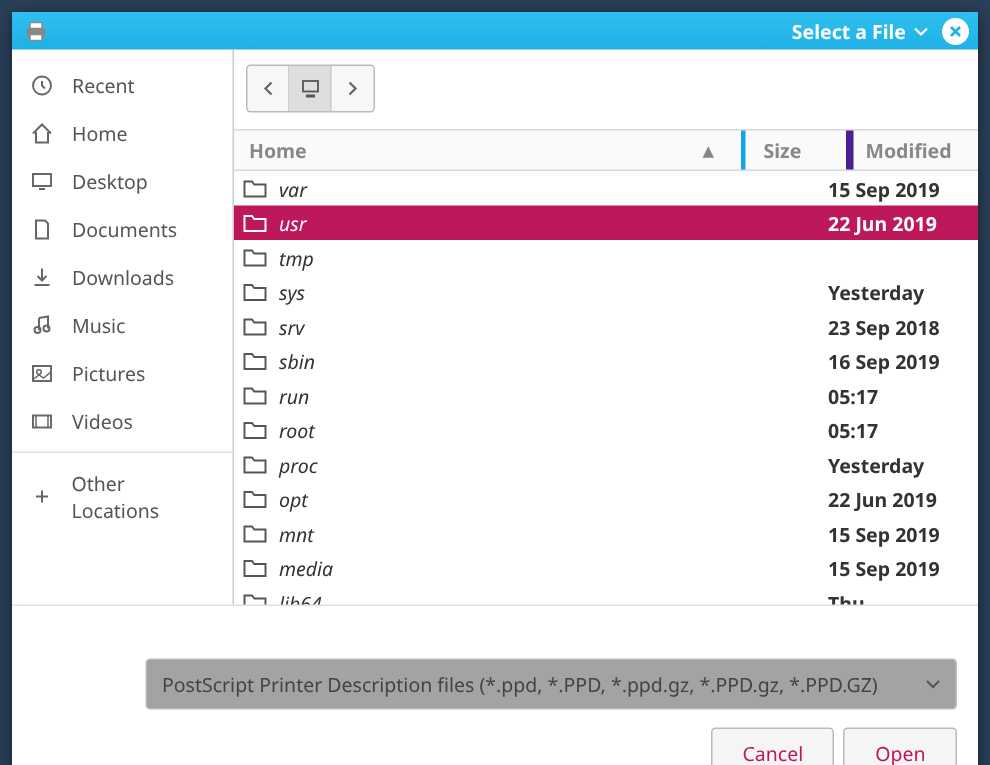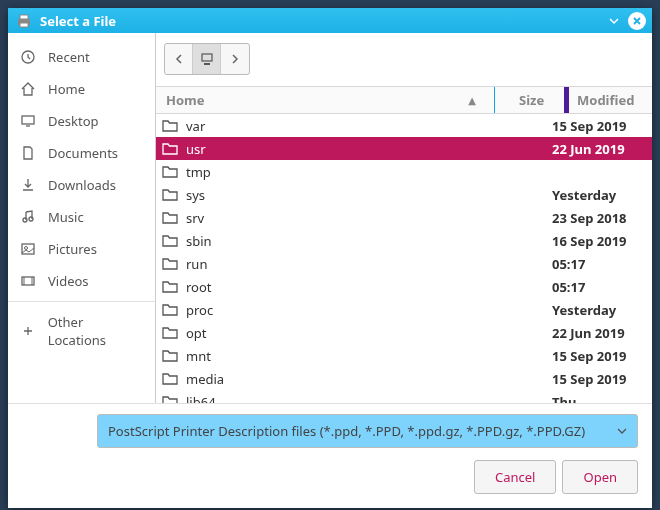--- a/index.html
+++ b/index.html
@@ -1,47 +1,47 @@
 <!DOCTYPE html>
 <html><head>
 <meta charset="utf-8">
 <style>
   * { box-sizing: border-box; margin: 0; padding: 0; font-family: "Noto Sans", "DejaVu Sans", sans-serif; }
   body { background: #2a4058; width: 660px; height: 510px; overflow: hidden; }
   .window { position: absolute; left: 8px; top: 8px; width: 644px; background: #fff; box-shadow: 0 2px 10px rgba(0,0,0,0.5); }
   .titlebar { height: 25px; background: linear-gradient(#2fc0ef, #1eb1e6); display: flex; align-items: center; color: #fff; font-size: 13px; font-weight: bold; }
   .titlebar .tb-icon { width: 16px; height: 16px; margin: 0 8px; }
-  .titlebar .title { flex: 1; text-align: left; }
+  .titlebar .title { flex: 1; text-align: right; }
   .tb-btn { width: 20px; height: 20px; display:flex; align-items:center; justify-content:center; margin-right:4px; }
   .close-btn { background:#fff; border-radius:50%; color:#1eb1e6; width:18px; height:18px; margin-right:6px; display:flex; align-items:center; justify-content:center; }
   .body { display:flex; height:370px; }
   .sidebar { width:148px; border-right:1px solid #ccc; padding:8px 0; }
   .sb-item { display:flex; align-items:center; padding:7px 12px; font-size:13px; color:#555; }
   .sb-item .si-icon { width:16px; height:16px; margin-right:12px; display:flex; align-items:center; justify-content:center; }
   .sb-sep { border-top:1px solid #e0e0e0; margin:4px 0; }
   .main { flex:1; display:flex; flex-direction:column; }
   .pathbar { padding:10px 8px; border-bottom:1px solid transparent; }
   .pathbox { display:inline-flex; border:1px solid #bbb; border-radius:3px; background:#f7f7f7; }
   .pb-btn { width:28px; height:30px; display:flex; align-items:center; justify-content:center; border-right:1px solid #ccc; }
   .pb-btn:last-child { border-right:none; }
   .pb-btn.active { background:#dedede; }
   .list-header { display:flex; border-top:1px solid #d8d8d8; border-bottom:1px solid #d8d8d8; background:#fafafa; font-size:13px; color:#888; font-weight:bold; }
   .lh-name { flex:1; padding:4px 10px; display:flex; align-items:center; }
   .lh-name .sort { margin-left:auto; margin-right:8px; font-size:10px; color:#888; }
-  .lh-size { width:70px; padding:4px 24px; border-left:1px solid #0ea5e9; }
+  .lh-size { width:70px; padding:4px 12px; border-left:3px solid #0ea5e9; }
   .lh-mod { width:88px; padding:4px 8px; border-left:5px solid #4c1d95; }
   .file-list { flex:1; overflow:hidden; }
   .row { display:flex; align-items:center; padding:2px 8px 2px 6px; font-size:13px; color:#333; height:23px; }
   .row.selected { background:#be185d; color:#fff; }
   .row .folder-icon { width:16px; height:13px; margin-right:8px; flex-shrink:0; }
-  .row .fname { flex:1; }
+  .row .fname { flex:1;font-style:italic; }
   .row .fsize { width:60px; }
   .row .fmod { width:92px; text-align:left;font-weight:bold; }
   .bottom { padding:10px 14px; border-top:1px solid #e0e0e0; }
-  .filter { border:1px solid #bbb; border-radius:3px; padding:7px 10px; font-size:13px; color:#444; display:flex; align-items:center; background:#7dd3fc; margin-left:75px; }
+  .filter { border:1px solid #bbb; border-radius:3px; padding:7px 10px; font-size:13px; color:#444; display:flex; align-items:center; background:#a3a3a3; margin-left:75px;margin-top:25px; }
   .filter .dd { margin-left:auto; }
   .actions { display:flex; justify-content:flex-end; gap:6px; margin-top:12px; padding: 0 0 4px 0; }
   .btn { border:1px solid #bbb; border-radius:3px; padding:7px 20px; font-size:13px; background:#f5f5f5; color:#be185d; }
   svg { display:block; }
 </style>
 </head>
 <body>
 
 <div class="window">
   <div class="titlebar">

